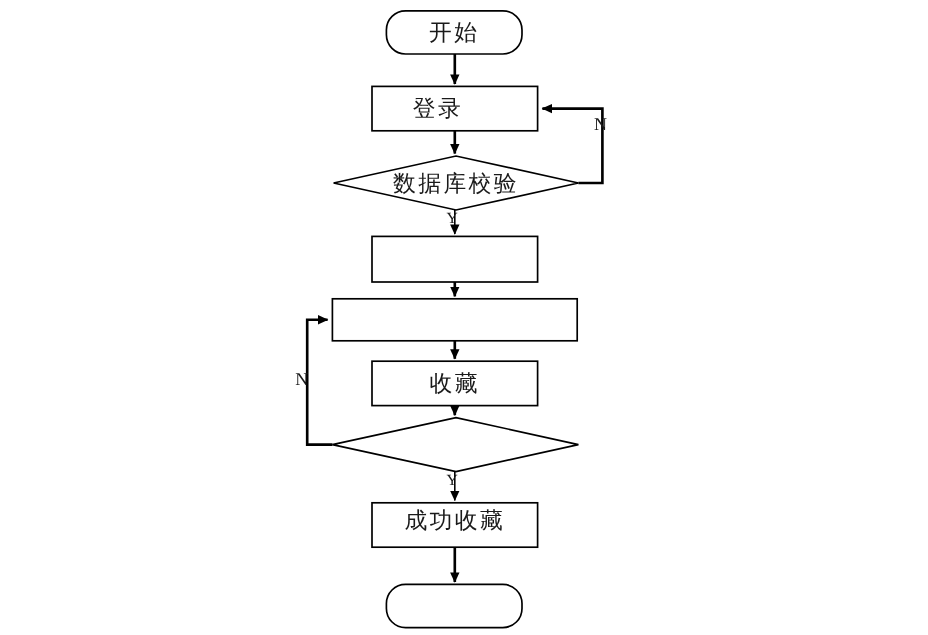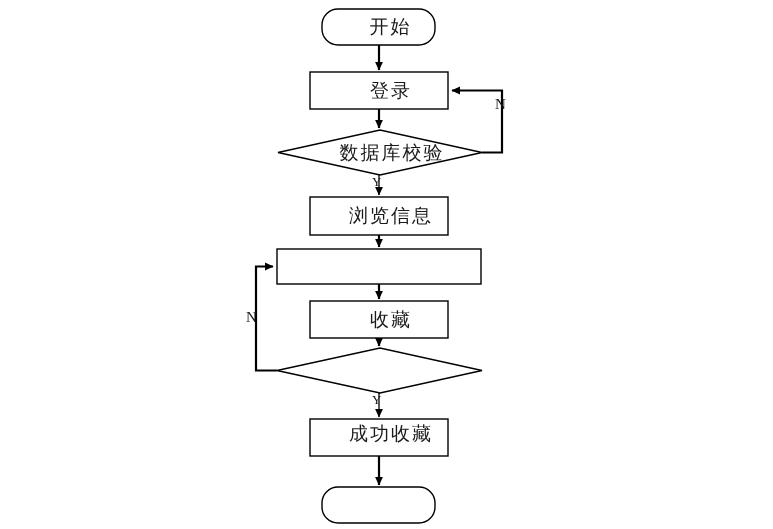--- a/index.html
+++ b/index.html
@@ -27,21 +27,20 @@
   .node-label {
     position: absolute;
     display: flex;
     align-items: center;
     justify-content: center;
     color: #1a1a1a;
     font-size: 19px;
     letter-spacing: 2px;
     white-space: nowrap;
     pointer-events: none;
-    padding-left: 12px;
   }
   .edge-label {
     position: absolute;
     color: #1a1a1a;
     font-size: 15px;
     white-space: nowrap;
   }
   .edge-label.small {
     font-size: 13px;
   }
@@ -130,25 +129,24 @@
       <line x1="379" y1="393" x2="379" y2="417" stroke="#000000" stroke-width="1.3" marker-end="url(#arrowhead)"></line>
     </g>
 
     <g>
       <line x1="379" y1="456" x2="379" y2="485" stroke="#000000" stroke-width="2.2" marker-end="url(#arrowhead)"></line>
     </g>
   </svg>
 
   <div class="node-label" style="left:322px; top:9px; width:113px; height:36px;">开始</div>
 
-  <div class="node-label" style="left:310px; top:72px; width:138px; height:37px;">登录</div>
+  <div class="node-label" style="left:296px; top:72px; width:138px; height:37px;">登录</div>
 
   <div class="node-label" style="left:278px; top:130px; width:204px; height:45px;">数据库校验</div>
 
-  <div class="node-label" style="left:310px; top:197px; width:138px; height:38px;">浏览信息</div>
 
 
   <div class="node-label" style="left:310px; top:301px; width:138px; height:37px;">收藏</div>
 
 
   <div class="node-label" style="left:310px; top:415px; width:138px; height:37px;">成功收藏</div>
 
 
   <div class="edge-label" style="left:495px; top:96px;">N</div>
 

